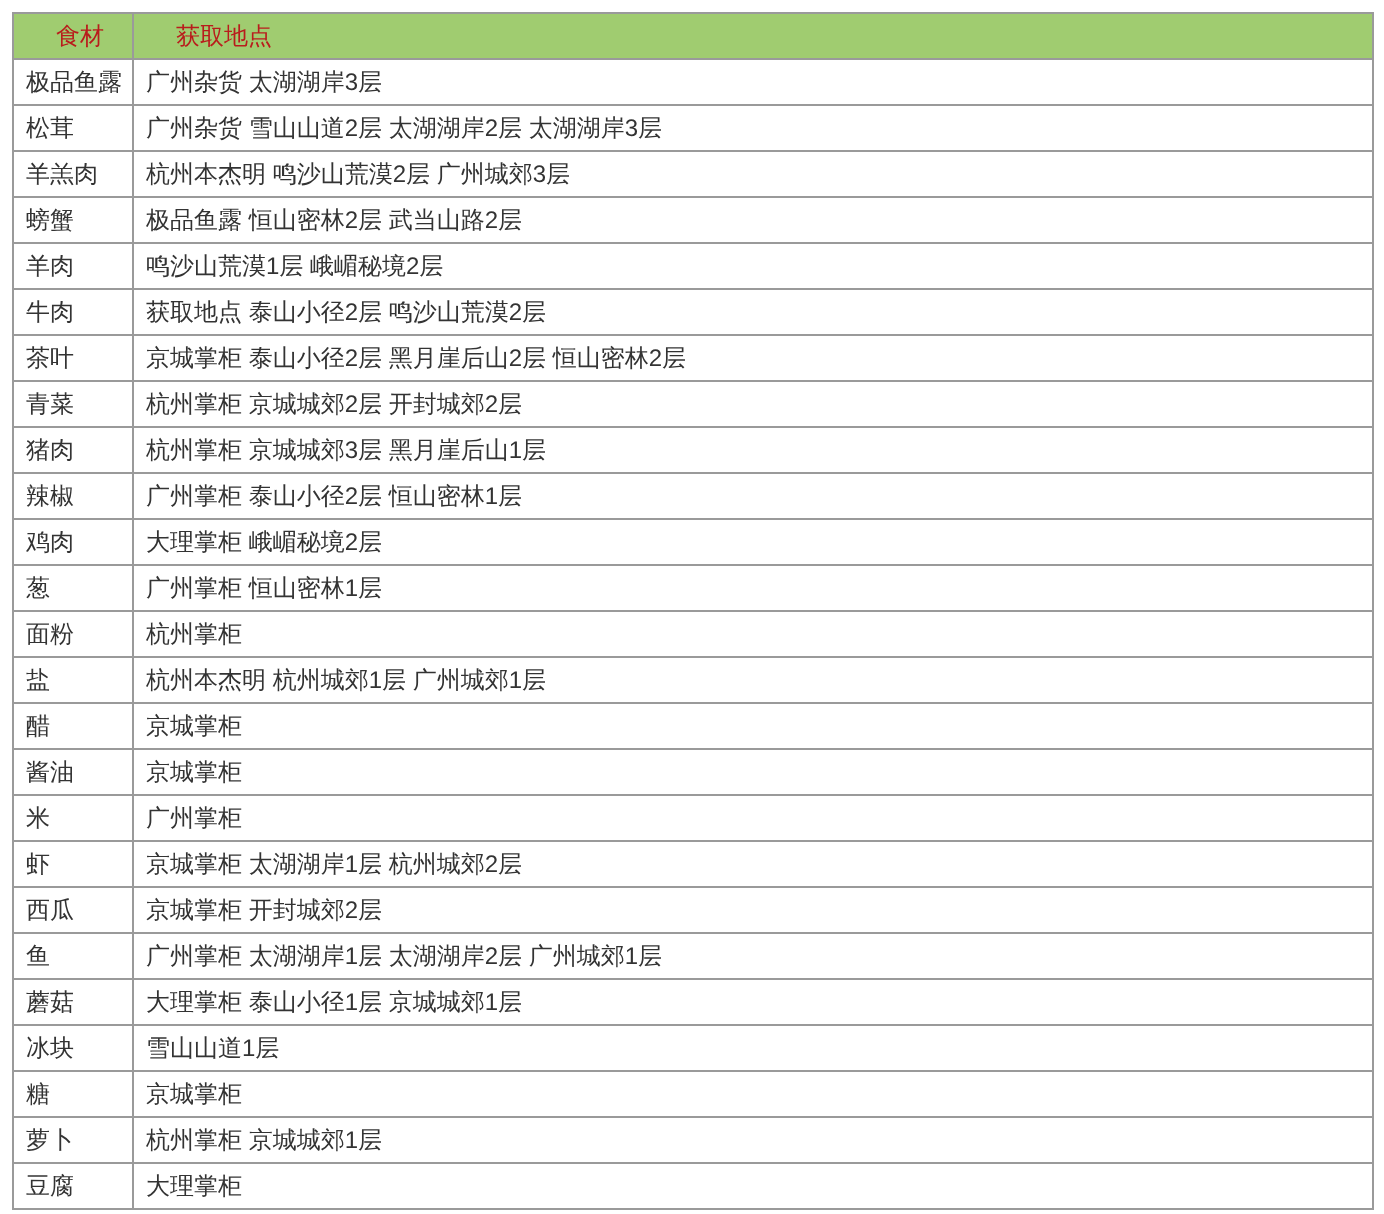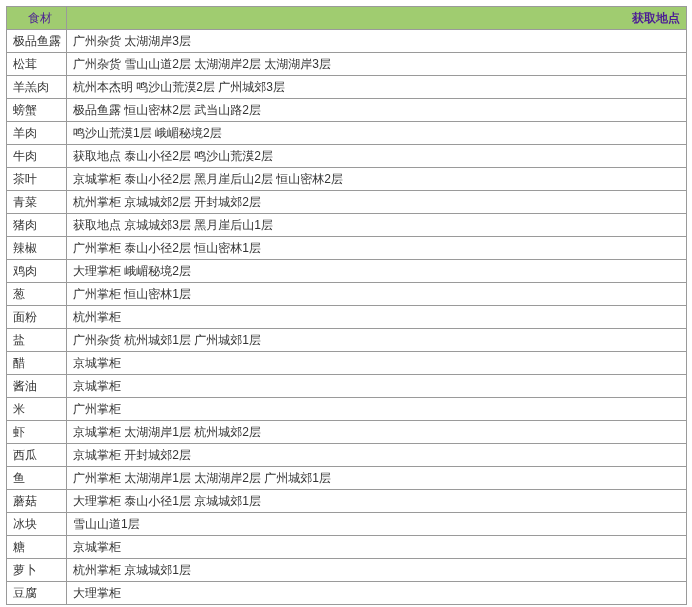--- a/index.html
+++ b/index.html
@@ -21,26 +21,25 @@
     text-align: left;
     vertical-align: middle;
     height: 16px;
     line-height: 16px;
     overflow: hidden;
     white-space: nowrap;
   }
   th {
     background: #a0cc70;
     font-weight: normal;
-    color: #4c1d95;
+    color: #b91c1c;
     padding-left: 21px;
   }
   th.loc {
-    text-align: right;
-    font-weight: bold;
+    text-align: left;
   }
   col.c1 { width: 60px; }
   col.c2 { width: 620px; }
 </style>
 </head>
 <body>
 
 <table>
   <colgroup>
     <col class="c1">
@@ -80,41 +79,41 @@
       <tr>
         <td>茶叶</td>
         <td>京城掌柜 泰山小径2层 黑月崖后山2层 恒山密林2层</td>
       </tr>
       <tr>
         <td>青菜</td>
         <td>杭州掌柜 京城城郊2层 开封城郊2层</td>
       </tr>
       <tr>
         <td>猪肉</td>
-        <td>获取地点 京城城郊3层 黑月崖后山1层</td>
+        <td>杭州掌柜 京城城郊3层 黑月崖后山1层</td>
       </tr>
       <tr>
         <td>辣椒</td>
         <td>广州掌柜 泰山小径2层 恒山密林1层</td>
       </tr>
       <tr>
         <td>鸡肉</td>
         <td>大理掌柜 峨嵋秘境2层</td>
       </tr>
       <tr>
         <td>葱</td>
         <td>广州掌柜 恒山密林1层</td>
       </tr>
       <tr>
         <td>面粉</td>
         <td>杭州掌柜</td>
       </tr>
       <tr>
         <td>盐</td>
-        <td>广州杂货 杭州城郊1层 广州城郊1层</td>
+        <td>杭州本杰明 杭州城郊1层 广州城郊1层</td>
       </tr>
       <tr>
         <td>醋</td>
         <td>京城掌柜</td>
       </tr>
       <tr>
         <td>酱油</td>
         <td>京城掌柜</td>
       </tr>
       <tr>

